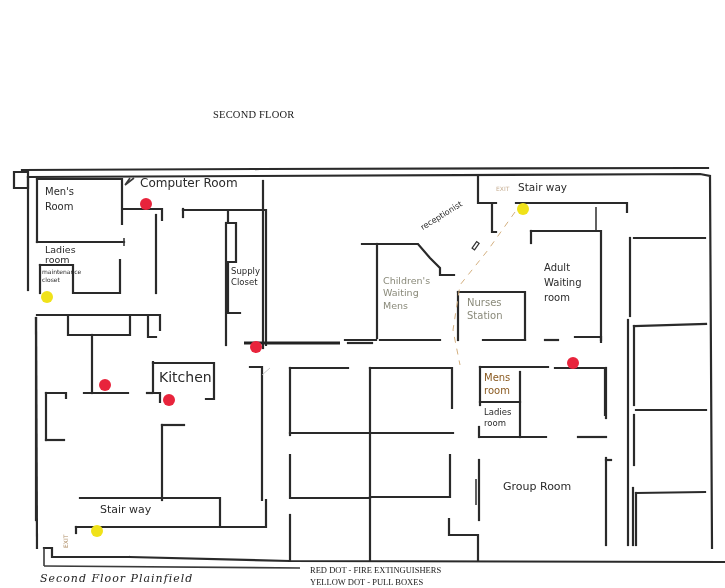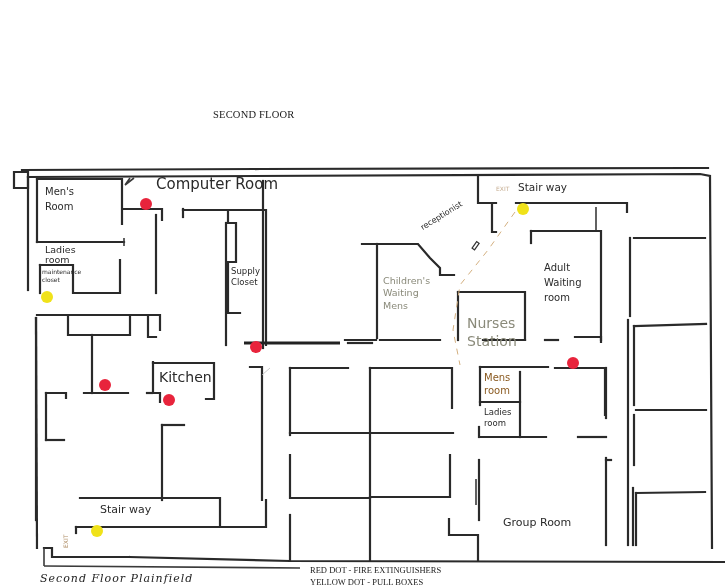--- a/index.html
+++ b/index.html
@@ -176,34 +176,34 @@
 
   <rect x="474" y="242" width="3" height="8" fill="none" stroke="#333" stroke-width="1.2" transform="rotate(35 476 246)"></rect>
 
   <path d="M515 212 L488 250 L460 285 L453 330 L460 365" stroke="#d4b080" stroke-width="1" stroke-dasharray="6 6" fill="none"></path>
   <path d="M270 368 L262 375" stroke="#bbb" stroke-width="0.8" fill="none"></path>
 </svg>
 
 <div class="hand" style="left:45px;top:185px;font-size:10px;">
   <span style="display:inline-block;width:45px;white-space:normal;line-height:1.45">Men's Room</span>
 </div>
-<div class="hand" style="left:140px;top:177px;font-size:15px;margin-left:16px;">Computer Room</div>
+<div class="hand" style="left:140px;top:177px;font-size:12px;">Computer Room</div>
 <div class="hand" style="left:45px;top:245px;font-size:9.5px;width:40px;white-space:normal;line-height:1.05">Ladies room</div>
 <div class="hand tiny" style="left:42px;top:268px;width:30px;white-space:normal;line-height:1.3">maintenance closet</div>
 <div class="hand" style="left:231px;top:266px;font-size:8.5px;width:40px;white-space:normal;line-height:1.3">Supply Closet</div>
 <div class="hand" style="left:159px;top:370px;font-size:14px;">Kitchen</div>
 <div class="hand" style="left:518px;top:182px;font-size:10.5px;">Stair way</div>
 <div class="hand tiny orange" style="left:496px;top:186px;opacity:0.5">EXIT</div>
 <div class="hand" style="left:424px;top:224px;font-size:8px;transform:rotate(-32deg);transform-origin:left bottom;">receptionist</div>
 <div class="hand faint" style="left:383px;top:275px;font-size:9.5px;width:50px;white-space:normal;line-height:1.3">Children's Waiting Mens</div>
-<div class="hand faint" style="left:467px;top:314px;font-size:14px;width:45px;white-space:normal;line-height:1.3">Nurses Station</div>
+<div class="hand faint" style="left:467px;top:296px;font-size:10px;width:45px;white-space:normal;line-height:1.3">Nurses Station</div>
 <div class="hand" style="left:544px;top:260px;font-size:10px;width:45px;white-space:normal;line-height:1.5">Adult Waiting room</div>
 <div class="hand orange" style="left:484px;top:372px;font-size:10px;width:32px;white-space:normal;line-height:1.25">Mens room</div>
 <div class="hand" style="left:484px;top:407px;font-size:8.5px;width:32px;white-space:normal;line-height:1.25">Ladies room</div>
-<div class="hand" style="left:503px;top:481px;font-size:11px;margin-top:36px;">Group Room</div>
+<div class="hand" style="left:503px;top:481px;font-size:11px;">Group Room</div>
 <div class="hand" style="left:100px;top:504px;font-size:11px;">Stair way</div>
 <div class="hand tiny orange" style="left:63px;top:548px;transform:rotate(-90deg);transform-origin:left top;opacity:0.7">EXIT</div>
 
 <div class="dot" style="left:140px;top:198px;background:#e8243c"></div>
 <div class="dot" style="left:250px;top:341px;background:#e8243c"></div>
 <div class="dot" style="left:99px;top:379px;background:#e8243c"></div>
 <div class="dot" style="left:163px;top:394px;background:#e8243c"></div>
 <div class="dot" style="left:567px;top:357px;background:#e8243c"></div>
 
 <div class="dot" style="left:41px;top:291px;background:#f0e21a"></div>

